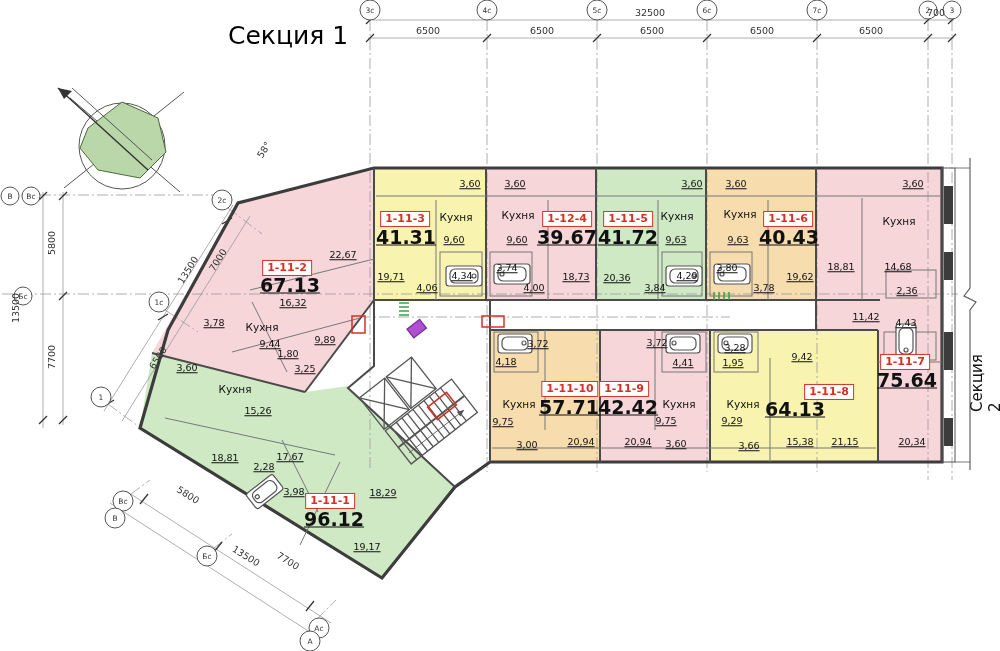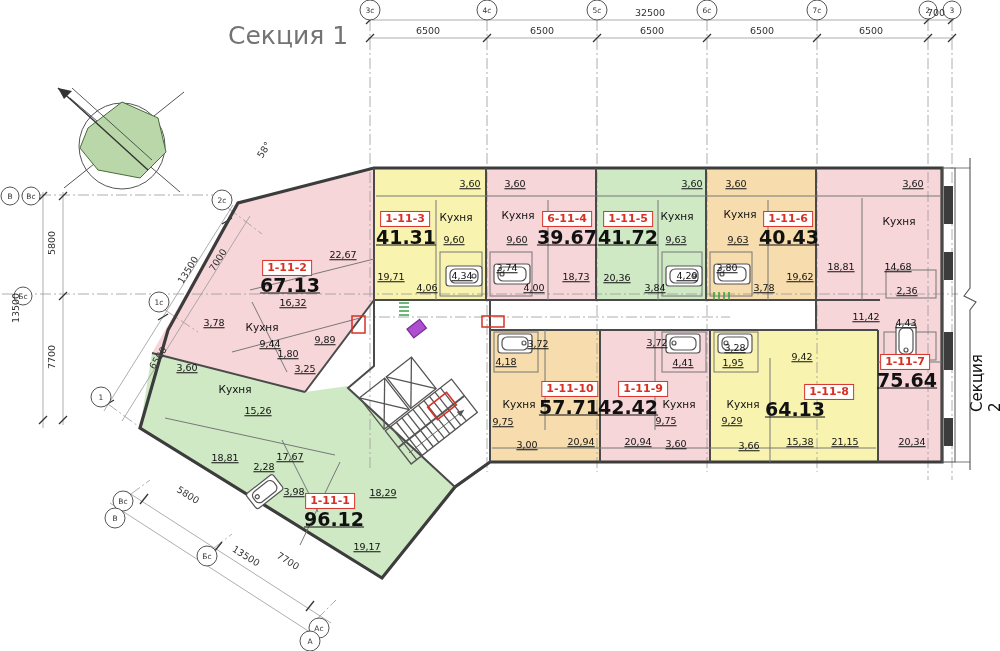--- a/index.html
+++ b/index.html
@@ -7,21 +7,21 @@
         font-family:"DejaVu Sans","Liberation Sans",sans-serif;}
   #plan svg{position:absolute;left:0;top:0;}
   .lbl{position:absolute;transform:translate(-50%,-50%);font-size:9.5px;color:#111;
        white-space:nowrap;line-height:1;}
   .room{text-decoration:underline;}
   .kitchen{font-size:10.5px;text-decoration:none;}
   .area{font-size:19px;font-weight:bold;text-decoration:underline;}
   .aid{font-size:11px;font-weight:bold;color:#d93025;border:1.6px solid #d93025;
        background:#fff;padding:1px 4px;line-height:1.1;}
   .dim{font-size:9.5px;color:#333;}
-  .title{position:absolute;font-size:25px;color:#737373;line-height:1.25;}
+  .title{position:absolute;font-size:25px;color:#000000;line-height:1.25;}
   .sec2{position:absolute;font-size:15px;color:#111;transform:translate(-50%,-50%) rotate(-90deg);}
 </style>
 </head>
 <body>
 
 <div id="plan">
 
 <svg width="1000" height="651" viewBox="0 0 1000 651">
 
   <g>
@@ -345,21 +345,21 @@
 
   <div class="lbl aid" style="left:405px;top:219px">1-11-3</div>
   <div class="lbl area" style="left:406px;top:237px">41.31</div>
   <div class="lbl kitchen" style="left:456px;top:217px">Кухня</div>
   <div class="lbl room" style="left:470px;top:184px">3,60</div>
   <div class="lbl room" style="left:454px;top:240px">9,60</div>
   <div class="lbl room" style="left:391px;top:277px">19,71</div>
   <div class="lbl room" style="left:427px;top:288px">4,06</div>
   <div class="lbl room" style="left:462px;top:276px">4,34</div>
 
-  <div class="lbl aid" style="left:567px;top:219px">6-11-4</div>
+  <div class="lbl aid" style="left:567px;top:219px">1-12-4</div>
   <div class="lbl area" style="left:567px;top:237px">39.67</div>
   <div class="lbl kitchen" style="left:518px;top:215px">Кухня</div>
   <div class="lbl room" style="left:515px;top:184px">3,60</div>
   <div class="lbl room" style="left:517px;top:240px">9,60</div>
   <div class="lbl room" style="left:507px;top:268px">3,74</div>
   <div class="lbl room" style="left:534px;top:288px">4,00</div>
   <div class="lbl room" style="left:576px;top:277px">18,73</div>
 
   <div class="lbl aid" style="left:628px;top:219px">1-11-5</div>
   <div class="lbl area" style="left:628px;top:237px">41.72</div>
@@ -394,21 +394,21 @@
   <div class="lbl area" style="left:795px;top:409px">64.13</div>
   <div class="lbl kitchen" style="left:743px;top:404px">Кухня</div>
   <div class="lbl room" style="left:735px;top:348px">3,28</div>
   <div class="lbl room" style="left:733px;top:363px">1,95</div>
   <div class="lbl room" style="left:802px;top:357px">9,42</div>
   <div class="lbl room" style="left:732px;top:421px">9,29</div>
   <div class="lbl room" style="left:749px;top:446px">3,66</div>
   <div class="lbl room" style="left:800px;top:442px">15,38</div>
   <div class="lbl room" style="left:845px;top:442px">21,15</div>
 
-  <div class="lbl aid" style="left:643px;top:389px">1-11-9</div>
+  <div class="lbl aid" style="left:624px;top:389px">1-11-9</div>
   <div class="lbl area" style="left:628px;top:407px">42.42</div>
   <div class="lbl kitchen" style="left:679px;top:404px">Кухня</div>
   <div class="lbl room" style="left:657px;top:343px">3,72</div>
   <div class="lbl room" style="left:683px;top:363px">4,41</div>
   <div class="lbl room" style="left:666px;top:421px">9,75</div>
   <div class="lbl room" style="left:638px;top:442px">20,94</div>
   <div class="lbl room" style="left:676px;top:444px">3,60</div>
 
   <div class="lbl aid" style="left:570px;top:389px">1-11-10</div>
   <div class="lbl area" style="left:569px;top:407px">57.71</div>

